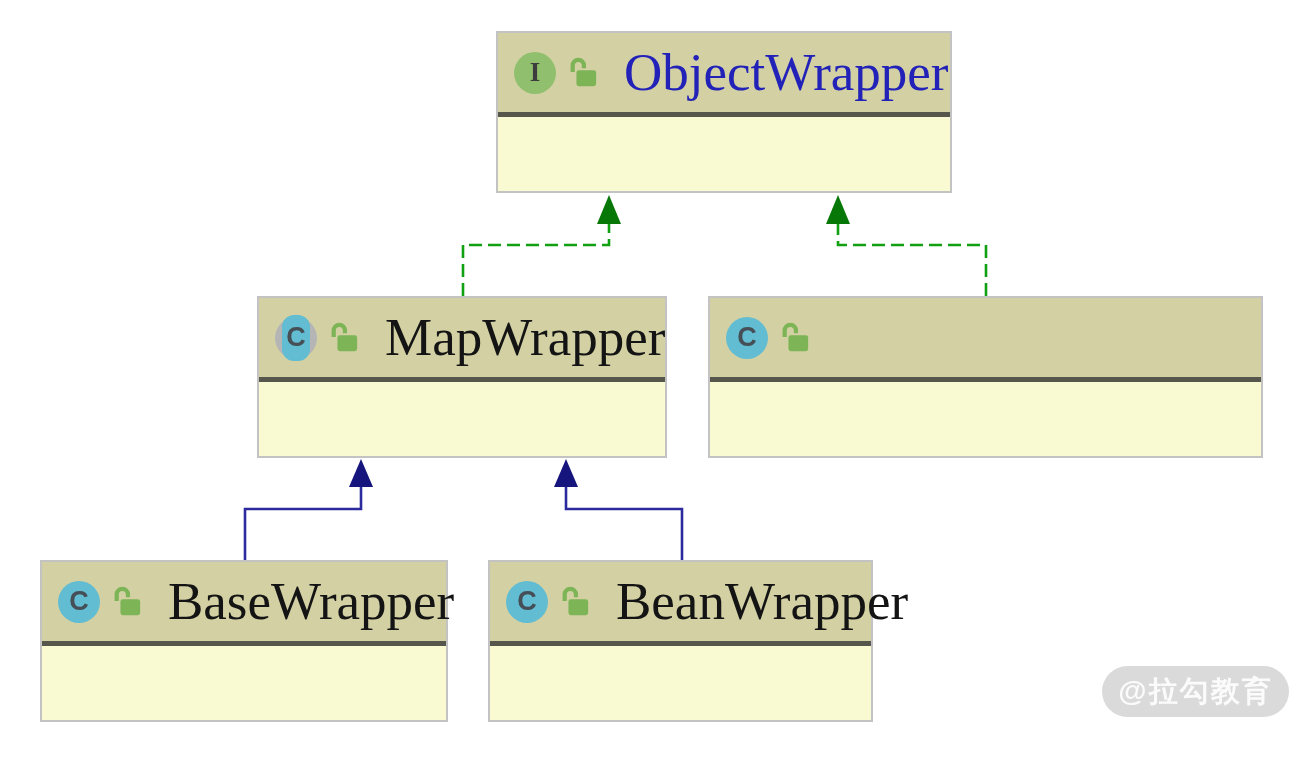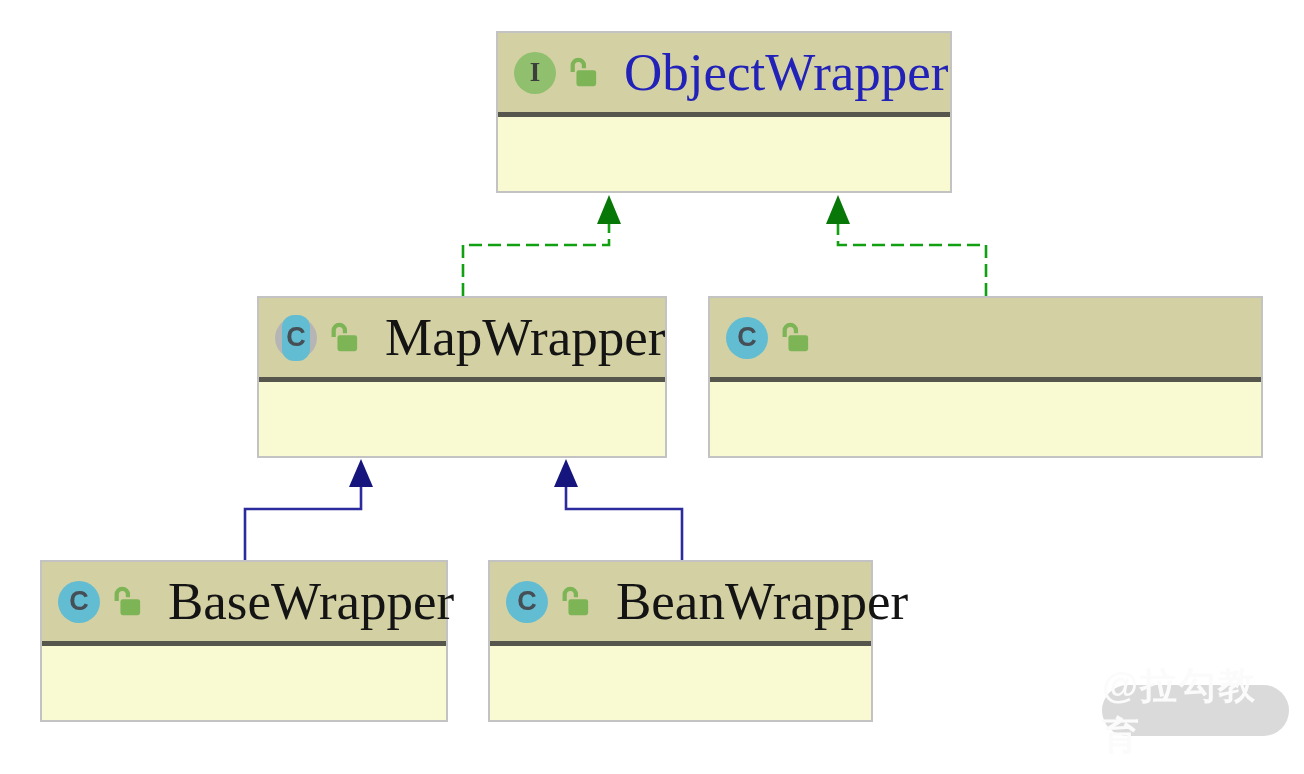--- a/index.html
+++ b/index.html
@@ -73,24 +73,24 @@
   }
   .interface-name{color:var(--interface_name);}
 
   .edges{position:absolute;left:0;top:0;width:1304px;height:774px;pointer-events:none;}
   .edge-implements{fill:none;stroke:var(--implements_line);stroke-width:2.6;stroke-dasharray:13 6;}
   .head-implements{fill:var(--implements_head);stroke:none;}
   .edge-extends{fill:none;stroke:var(--extends_line);stroke-width:2.6;}
   .head-extends{fill:var(--extends_head);stroke:none;}
 
   .watermark{
-    position:absolute;left:1102px;top:685px;width:187px;height:51px;
+    position:absolute;left:1102px;top:666px;width:187px;height:51px;
     background:var(--watermark_bg);border-radius:26px;
     color:var(--watermark_text);
-    font-size:37px;font-weight:bold;letter-spacing:2px;
+    font-size:29px;font-weight:bold;letter-spacing:2px;
     display:flex;align-items:center;justify-content:center;
     font-family:"Liberation Sans",sans-serif;
   }
 </style>
 </head>
 <body>
 
 <div class="canvas">
 
   <svg class="edges" viewBox="0 0 1304 774" xmlns="http://www.w3.org/2000/svg">

